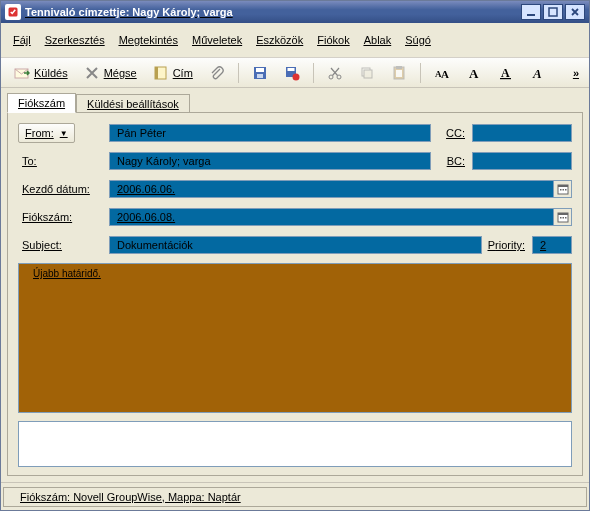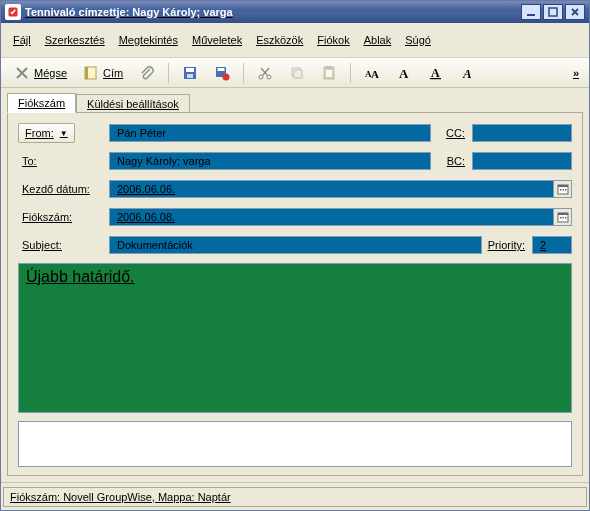--- a/index.html
+++ b/index.html
@@ -33,24 +33,24 @@
   .txtinput { background:#0369a1; border:1px solid #7f9db9; height:18px; padding:1px 7px; font:inherit; }
   .row .field { flex:1; }
   .row .field input { width:100%; }
   .rightcol { display:flex; align-items:center; gap:7px; }
   .rightcol .lbl2 { width:28px; text-align:right; }
   .rightcol input { width:100px; }
   .datebox { position:relative; flex:1; display:flex;justify-content:center; }
   .datebox input { flex:1; }
   .datebox .calbtn { width:18px; height:18px; border:1px solid #7f9db9; border-left:none; background:#ece9d8; display:flex; align-items:center; justify-content:center; cursor:pointer; }
   .datebox .calbtn svg { width:12px; height:12px; }
-  .bodyarea { flex:1; background:#15803d; border:1px solid #7f9db9; padding:4px 7px; font-size:16px; overflow:auto; min-height:120px; }
+  .bodyarea { flex:1; background:#a16207; border:1px solid #7f9db9; padding:4px 14px; font-size:10px; overflow:auto; min-height:120px; }
   .attacharea { height:46px; background:#fff; border:1px solid #7f9db9; margin-top:8px; }
   .statusbar { height:28px; border-top:1px solid #c8c4b8; display:flex; align-items:center; padding:0 2px; background:#ece9d8; }
-  .statuspanel { border:1px solid #aca899; padding:3px 6px; flex:1; background:#ece9d8; }
+  .statuspanel { border:1px solid #aca899; padding:3px 16px; flex:1; background:#ece9d8; }
   .dropdown-arrow { font-size:8px; margin-left:2px; }
 </style>
 </head>
 <body>
 
 <div class="window">
 
   <div class="titlebar">
     <div class="app-icon">
       <svg viewBox="0 0 16 16">
@@ -83,20 +83,28 @@
     <div class="menuitem"><span><span style="text-decoration:underline">S</span>zerkesztés</span></div>
     <div class="menuitem"><span><span style="text-decoration:underline">M</span>egtekintés</span></div>
     <div class="menuitem"><span><span style="text-decoration:underline">M</span>űveletek</span></div>
     <div class="menuitem"><span><span style="text-decoration:underline">E</span>szközök</span></div>
     <div class="menuitem"><span><span style="text-decoration:underline">F</span>iókok</span></div>
     <div class="menuitem"><span><span style="text-decoration:underline">A</span>blak</span></div>
     <div class="menuitem"><span><span style="text-decoration:underline">S</span>úgó</span></div>
   </div>
 
   <div class="toolbar">
+    <div class="tbtn">
+      <svg viewBox="0 0 16 16">
+          <rect x="1" y="4" width="13" height="9" fill="#fffbe0" stroke="#caa"></rect>
+          <path d="M1 4 L7.5 9 L14 4" stroke="#caa" fill="none"></path>
+          <path d="M10 8 L15 8 M13 6 L15 8 L13 10" stroke="#3a7d3a" stroke-width="1.5" fill="none"></path>
+        </svg>
+      <span class="lbl">Küldés</span>
+    </div>
     <div class="tbtn">
       <svg viewBox="0 0 16 16">
           <path d="M3 3 L13 13 M13 3 L3 13" stroke="#888" stroke-width="2"></path>
         </svg>
       <span class="lbl">Mégse</span>
     </div>
     <div class="tbtn">
       <svg viewBox="0 0 16 16">
           <rect x="2" y="2" width="11" height="12" fill="#fdf5c9" stroke="#b8a050"></rect>
           <rect x="2" y="2" width="3" height="12" fill="#b8a050"></rect>

